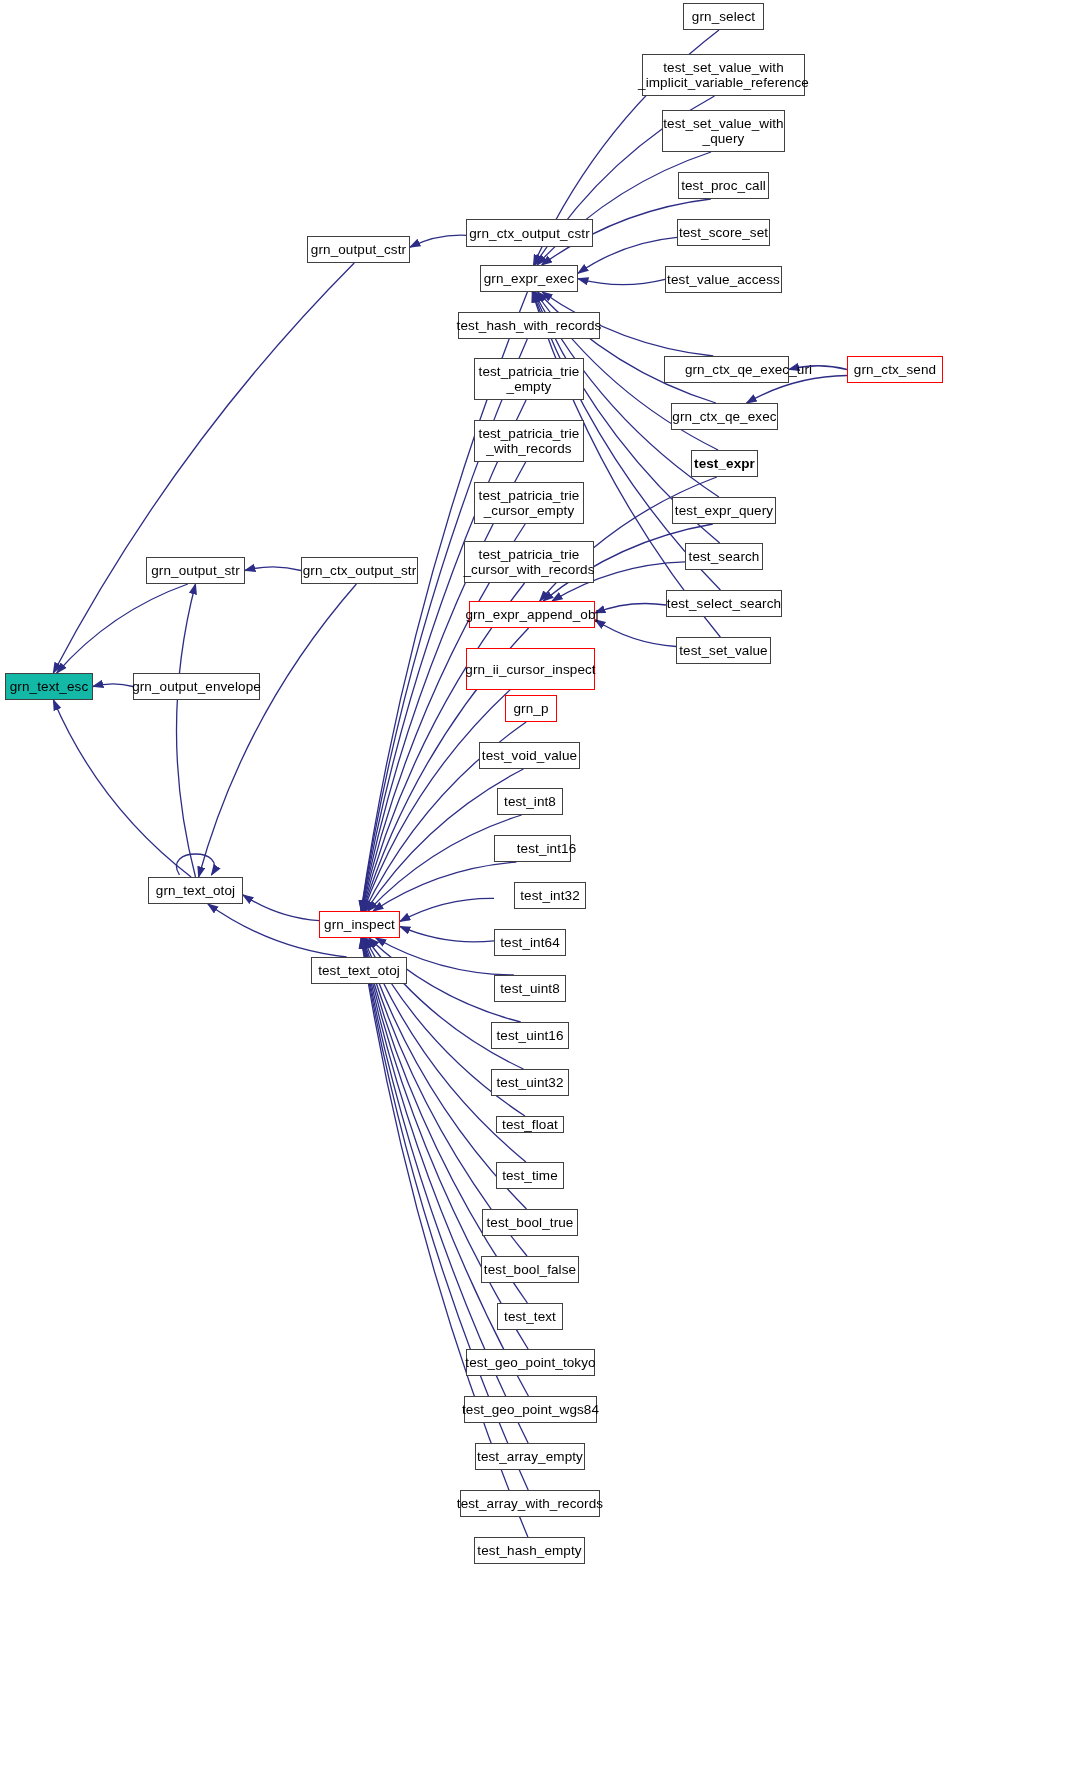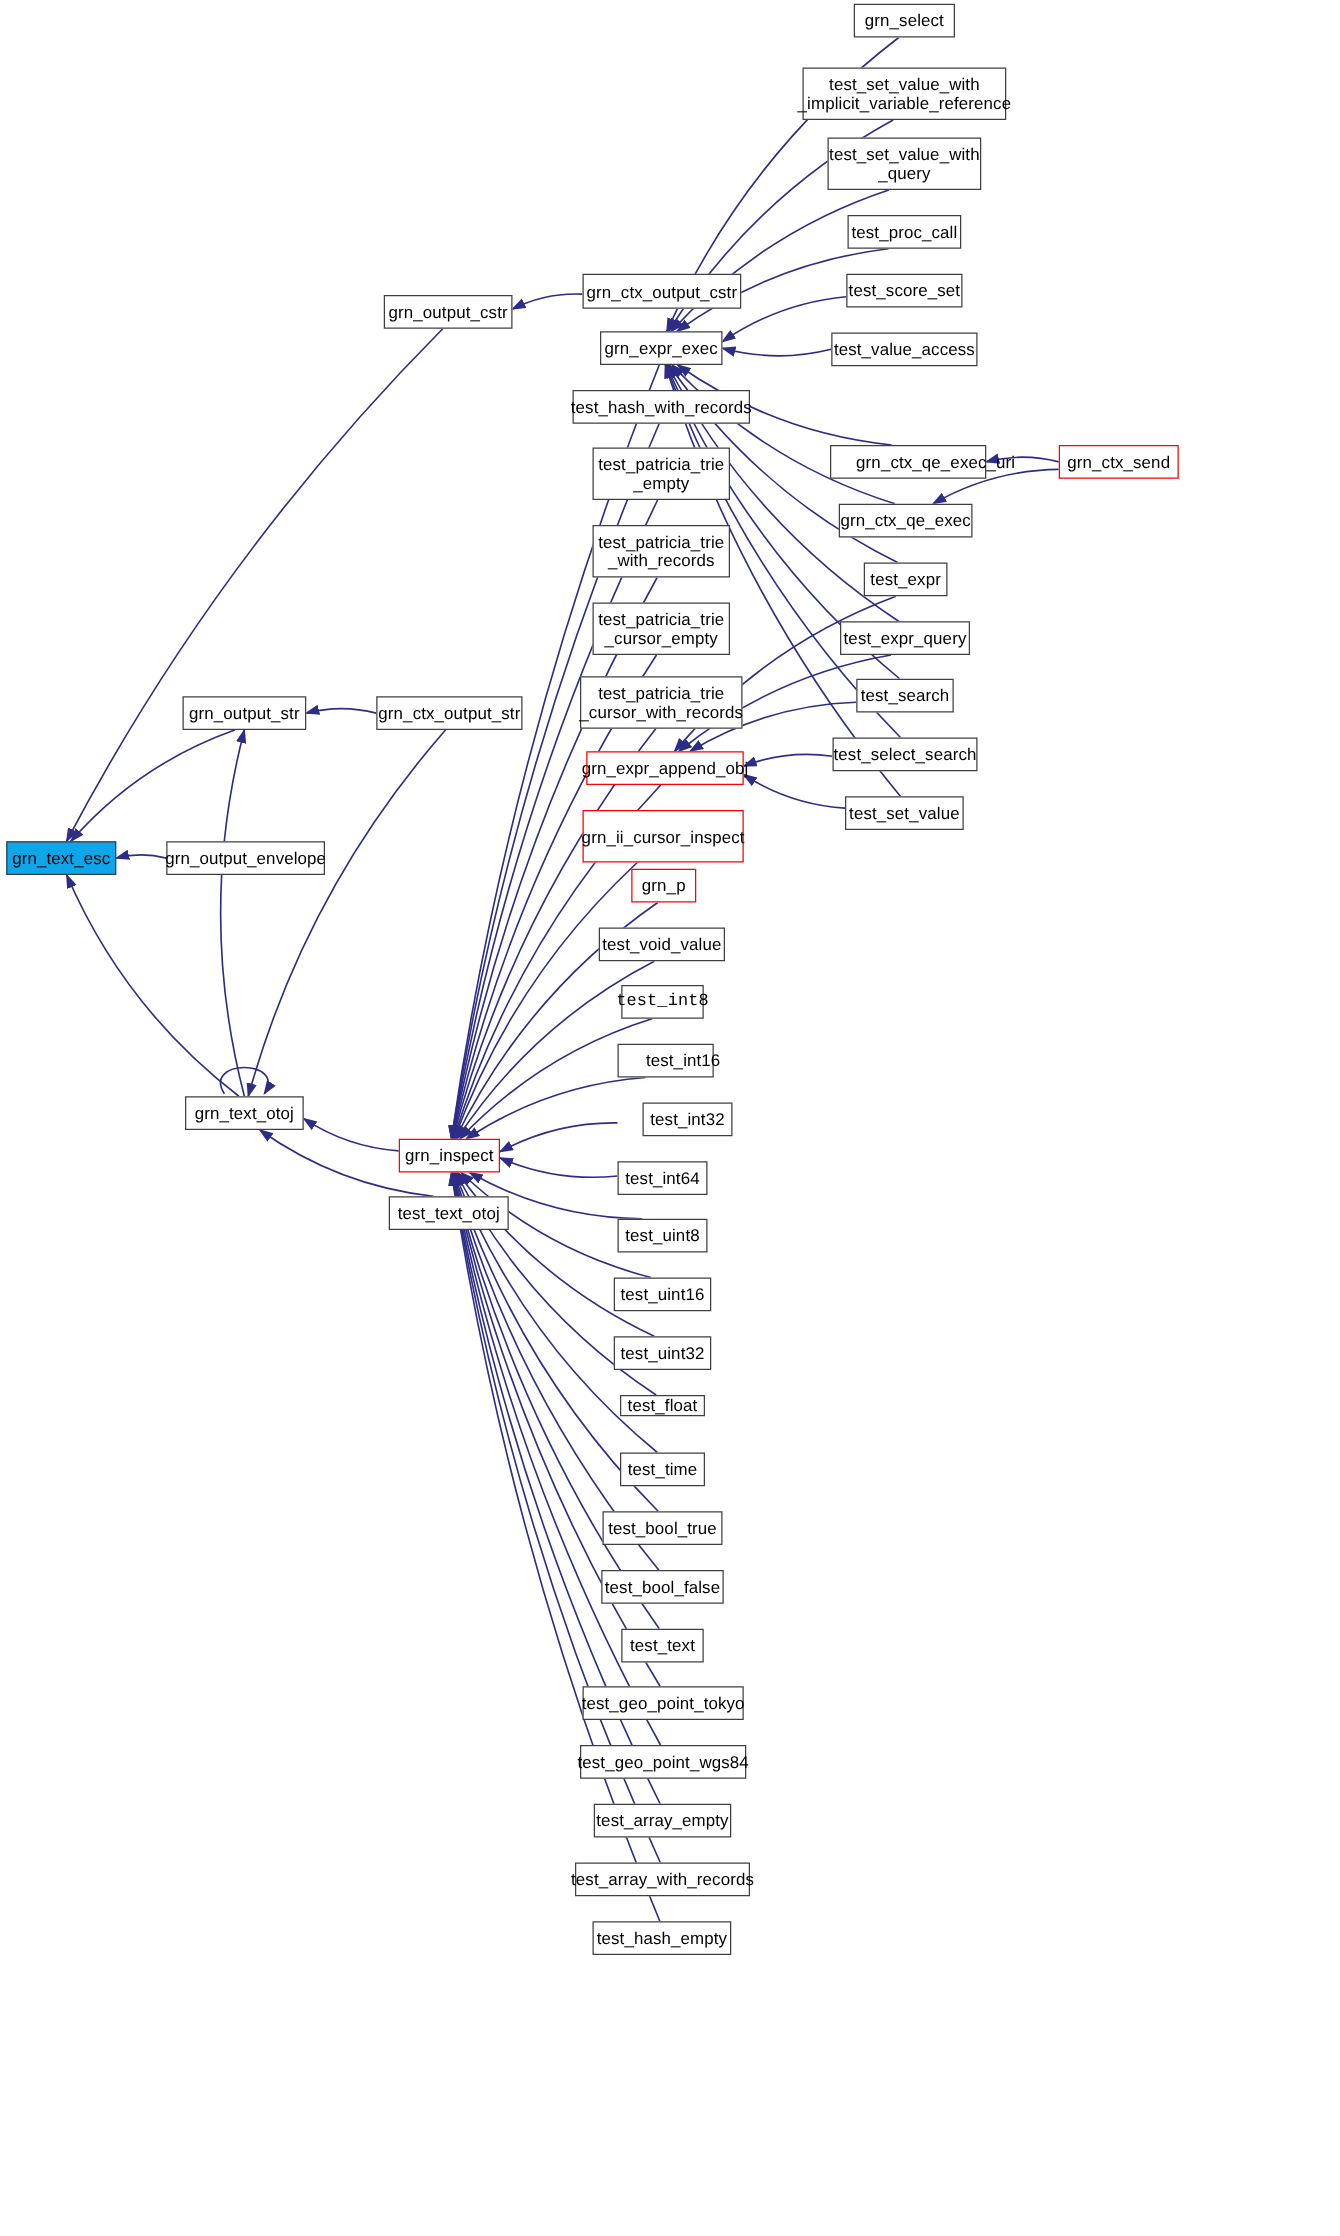--- a/index.html
+++ b/index.html
@@ -35,21 +35,21 @@
     font-size: 13.5px;
     line-height: 15px;
     letter-spacing: 0.1px;
     white-space: pre-line;
     z-index: 3;
   }
   .node.red {
     border-color: #ff0000;
   }
   .node.current {
-    background: #0ea5e9;
+    background: #14b8a6;
     border-color: #404040;
   }
 </style>
 </head>
 <body>
 
 <div id="graph">
   <svg id="edges" viewBox="0 0 1072 1789" width="1072" height="1789">
     <defs>
       <marker id="arrow" markerWidth="9" markerHeight="9" refX="8" refY="3.2" orient="auto" markerUnits="strokeWidth">
@@ -130,38 +130,38 @@
       <div class="node" style="left: 480px; top: 265px; width: 98px; height: 27px;">grn_expr_exec</div>
       <div class="node" style="left: 665px; top: 266px; width: 117px; height: 27px;">test_value_access</div>
       <div class="node" style="left: 458px; top: 312px; width: 142px; height: 27px;">test_hash_with_records</div>
       <div class="node" style="left: 664px; top: 356px; width: 125px; height: 27px; padding-left: 44px;">grn_ctx_qe_exec_uri</div>
       <div class="node red" style="left: 847px; top: 356px; width: 96px; height: 27px;">grn_ctx_send</div>
       <div class="node" style="left: 474px; top: 358px; width: 110px; height: 42px;">test_patricia_trie
 _empty</div>
       <div class="node" style="left: 671px; top: 403px; width: 107px; height: 27px;">grn_ctx_qe_exec</div>
       <div class="node" style="left: 474px; top: 420px; width: 110px; height: 42px;">test_patricia_trie
 _with_records</div>
-      <div class="node" style="left: 691px; top: 450px; width: 67px; height: 27px;">test_expr</div>
+      <div class="node" style="left: 691px; top: 450px; width: 67px; height: 27px; font-weight: bold;">test_expr</div>
       <div class="node" style="left: 474px; top: 482px; width: 110px; height: 42px;">test_patricia_trie
 _cursor_empty</div>
       <div class="node" style="left: 672px; top: 497px; width: 104px; height: 27px;">test_expr_query</div>
       <div class="node" style="left: 685px; top: 543px; width: 78px; height: 27px;">test_search</div>
       <div class="node" style="left: 464px; top: 541px; width: 130px; height: 42px;">test_patricia_trie
 _cursor_with_records</div>
       <div class="node" style="left: 146px; top: 557px; width: 99px; height: 27px;">grn_output_str</div>
       <div class="node" style="left: 301px; top: 557px; width: 117px; height: 27px;">grn_ctx_output_str</div>
       <div class="node" style="left: 666px; top: 590px; width: 116px; height: 27px;">test_select_search</div>
       <div class="node red" style="left: 469px; top: 601px; width: 126px; height: 27px;">grn_expr_append_obj</div>
       <div class="node" style="left: 676px; top: 637px; width: 95px; height: 27px;">test_set_value</div>
       <div class="node red" style="left: 466px; top: 648px; width: 129px; height: 42px;">grn_ii_cursor_inspect</div>
       <div class="node current" style="left: 5px; top: 673px; width: 88px; height: 27px;">grn_text_esc</div>
       <div class="node" style="left: 133px; top: 673px; width: 127px; height: 27px;">grn_output_envelope</div>
       <div class="node red" style="left: 505px; top: 695px; width: 52px; height: 27px;">grn_p</div>
       <div class="node" style="left: 479px; top: 742px; width: 101px; height: 27px;">test_void_value</div>
-      <div class="node" style="left: 497px; top: 788px; width: 66px; height: 27px; font-family: Liberation Mono, monospace;">test_int8</div>
+      <div class="node" style="left: 497px; top: 788px; width: 66px; height: 27px;">test_int8</div>
       <div class="node" style="left: 494px; top: 835px; width: 77px; height: 27px; padding-left: 28px;">test_int16</div>
       <div class="node" style="left: 494px; top: 882px; width: 72px; height: 27px; margin-left: 20px;">test_int32</div>
       <div class="node" style="left: 494px; top: 929px; width: 72px; height: 27px;">test_int64</div>
       <div class="node" style="left: 494px; top: 975px; width: 72px; height: 27px;">test_uint8</div>
       <div class="node" style="left: 148px; top: 877px; width: 95px; height: 27px;">grn_text_otoj</div>
       <div class="node red" style="left: 319px; top: 911px; width: 81px; height: 27px;">grn_inspect</div>
       <div class="node" style="left: 311px; top: 957px; width: 96px; height: 27px;">test_text_otoj</div>
       <div class="node" style="left: 491px; top: 1022px; width: 78px; height: 27px;">test_uint16</div>
       <div class="node" style="left: 491px; top: 1069px; width: 78px; height: 27px;">test_uint32</div>
       <div class="node" style="left: 496px; top: 1116px; width: 68px; height: 17px;">test_float</div>

